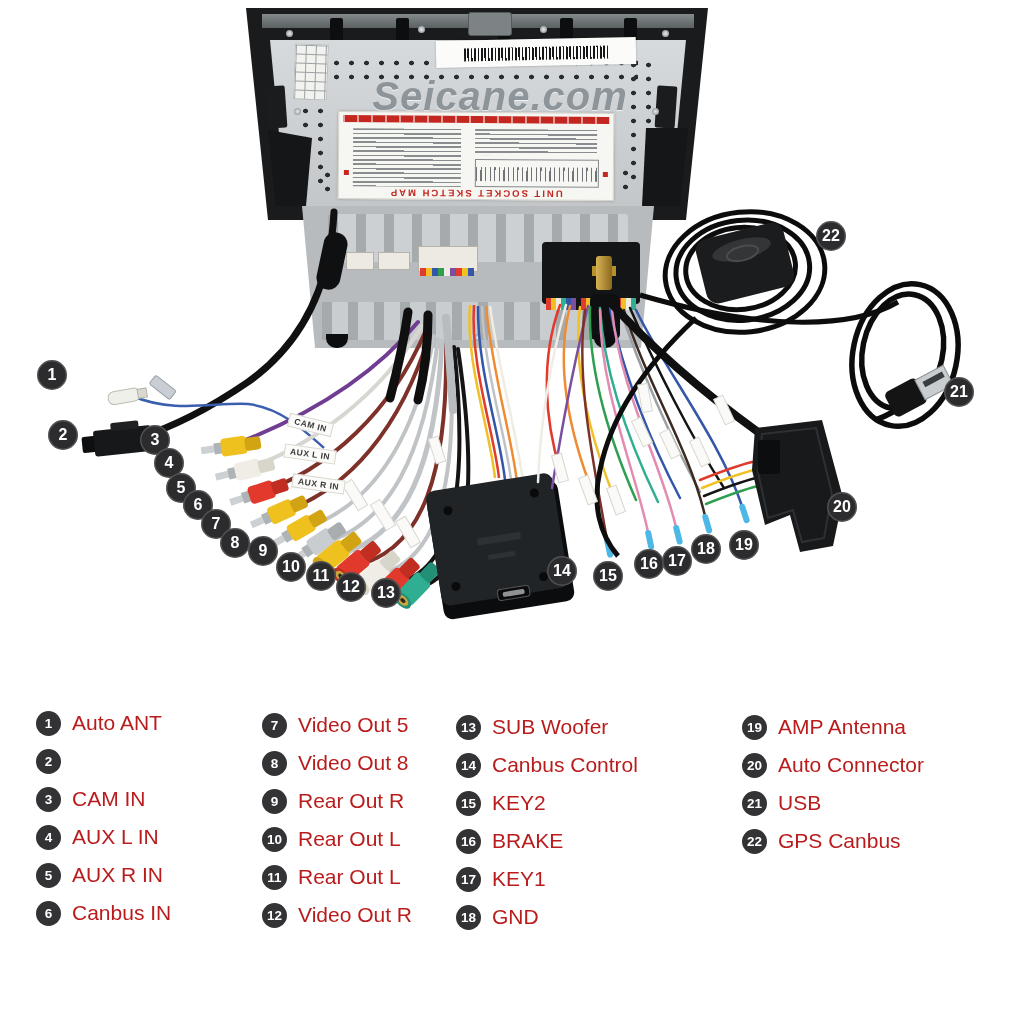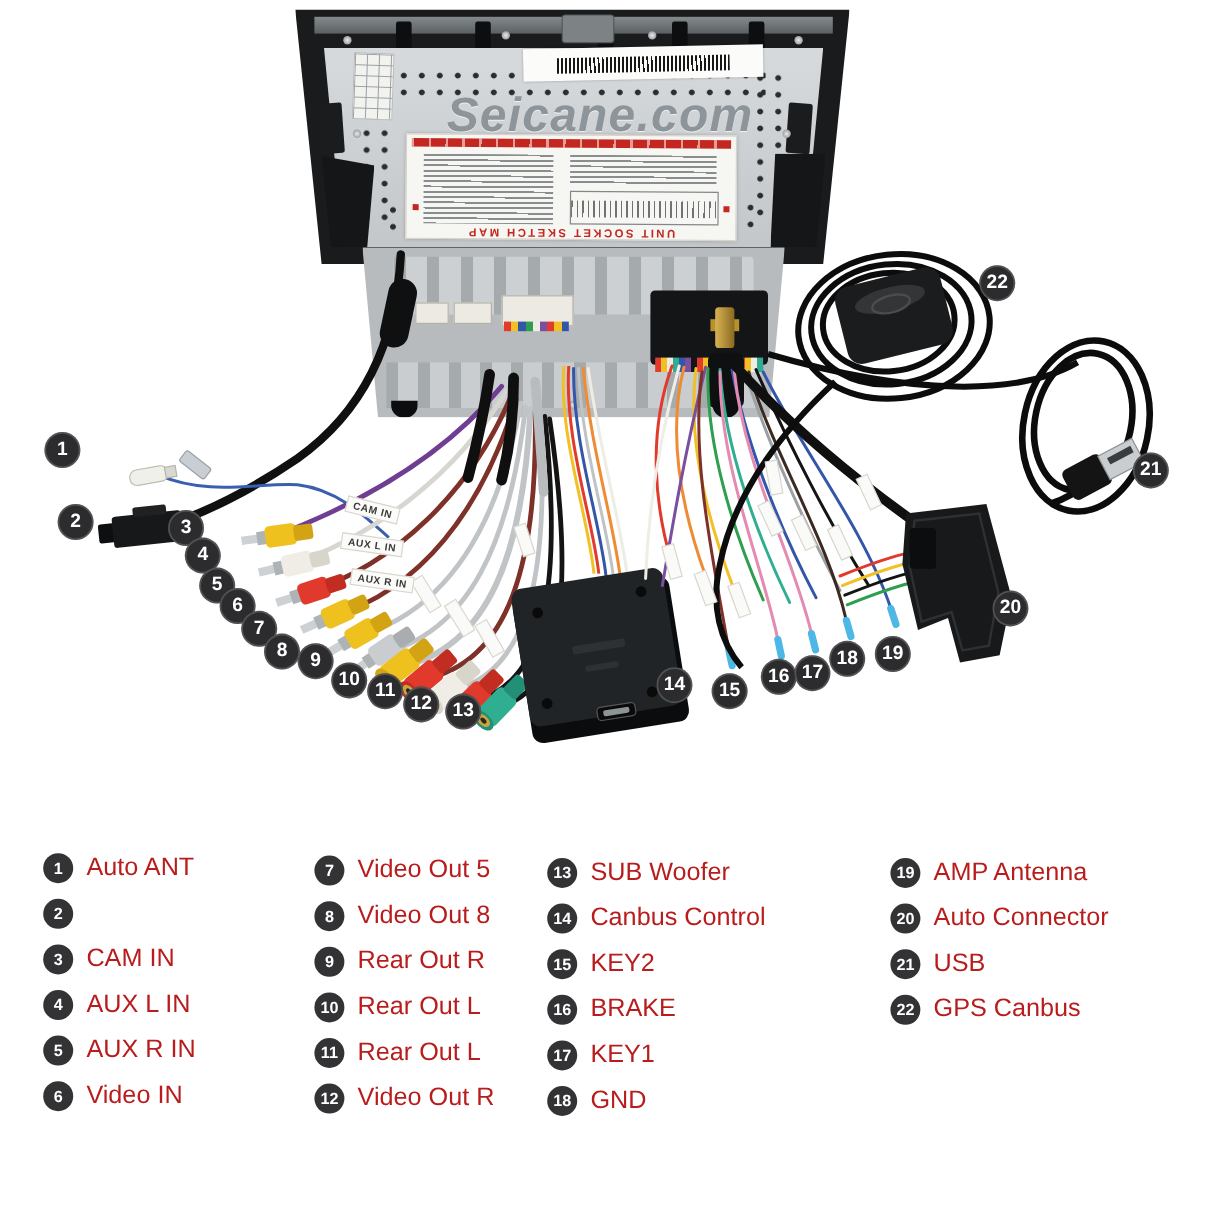--- a/index.html
+++ b/index.html
@@ -411,21 +411,21 @@
       <div class="li">
           <span class="ln">4</span>
           <span class="lt">AUX L IN</span>
         </div>
       <div class="li">
           <span class="ln">5</span>
           <span class="lt">AUX R IN</span>
         </div>
       <div class="li">
           <span class="ln">6</span>
-          <span class="lt">Video IN</span>
+          <span class="lt">Canbus IN</span>
         </div>
     </div>
     <div class="lcol" style="left:262px;top:12px;width:190px">
       <div class="li">
           <span class="ln">7</span>
           <span class="lt">Video Out 5</span>
         </div>
       <div class="li">
           <span class="ln">8</span>
           <span class="lt">Video Out 8</span>

